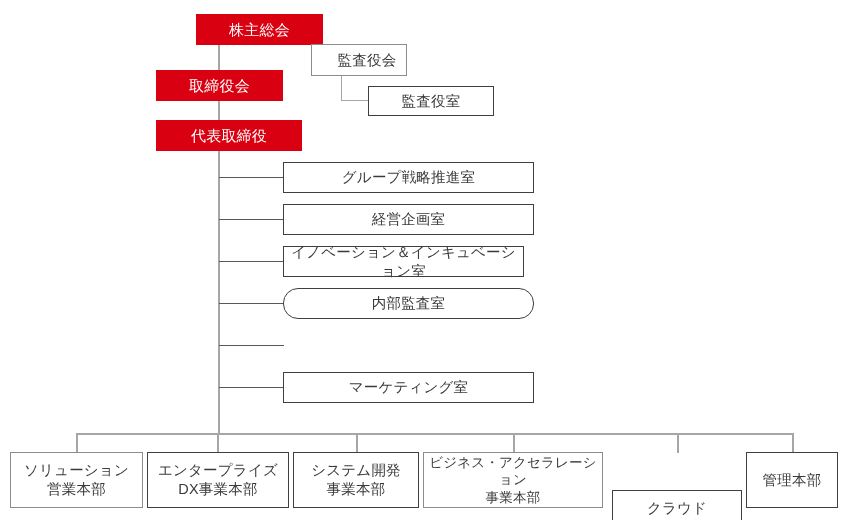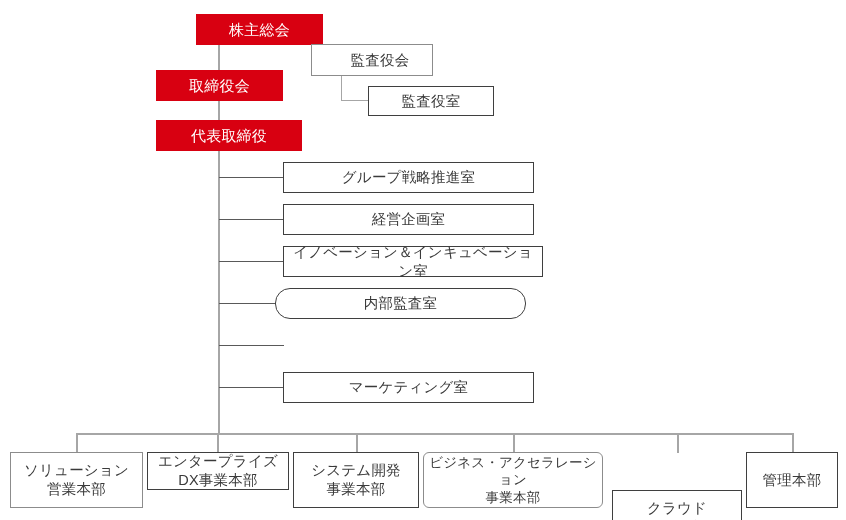--- a/index.html
+++ b/index.html
@@ -96,65 +96,65 @@
   </div>
 
   <div class="node node-red" style="left:156px; top:70px; width:127px; height:31px;">
     <span class="node-label">取締役会</span>
   </div>
 
   <div class="node node-red" style="left:156px; top:120px; width:146px; height:31px;">
     <span class="node-label">代表取締役</span>
   </div>
 
-  <div class="node node-box gray-border" style="left:311px; top:44px; width:122px; height:32px;padding-left:16px;">
+  <div class="node node-box gray-border" style="left:311px; top:44px; width:96px; height:32px;padding-left:16px;">
     <span class="node-label">監査役会</span>
   </div>
 
   <div class="node node-box" style="left:368px; top:86px; width:126px; height:30px;">
     <span class="node-label">監査役室</span>
   </div>
 
   <div class="node node-box" style="left:283px; top:162px; width:251px; height:31px;text-align:center;">
     <span class="node-label">グループ戦略推進室</span>
   </div>
 
   <div class="node node-box" style="left:283px; top:204px; width:251px; height:31px;">
     <span class="node-label">経営企画室</span>
   </div>
 
-  <div class="node node-box" style="left:283px; top:246px; width:260px; height:31px;">
+  <div class="node node-box" style="left:283px; top:246px; width:241px; height:31px;">
     <span class="node-label">イノベーション＆インキュベーション室</span>
   </div>
 
-  <div class="node node-box" style="left:275px; top:288px; width:251px; height:31px;border-radius:15px;">
+  <div class="node node-box" style="left:283px; top:288px; width:251px; height:31px;border-radius:15px;">
     <span class="node-label">内部監査室</span>
   </div>
 
 
   <div class="node node-box" style="left:283px; top:372px; width:251px; height:31px;">
     <span class="node-label">マーケティング室</span>
   </div>
 
   <div class="node node-box gray-border" style="left:10px; top:452px; width:133px; height:56px;">
     <span class="node-label">ソリューション
 営業本部</span>
   </div>
 
-  <div class="node node-box" style="left:147px; top:452px; width:142px; height:38px;">
+  <div class="node node-box" style="left:147px; top:452px; width:142px; height:56px;">
     <span class="node-label">エンタープライズ
 DX事業本部</span>
   </div>
 
   <div class="node node-box" style="left:293px; top:452px; width:126px; height:56px;">
     <span class="node-label">システム開発
 事業本部</span>
   </div>
 
-  <div class="node node-box gray-border" style="left:423px; top:452px; width:180px; height:56px; font-size:13.5px;border-radius:6px;">
+  <div class="node node-box gray-border" style="left:423px; top:452px; width:180px; height:56px; font-size:13.5px;">
     <span class="node-label">ビジネス・アクセラレーション
 事業本部</span>
   </div>
 
   <div class="node node-box" style="left:612px; top:452px; width:130px; height:56px;margin-top:38px;">
     <span class="node-label">クラウド
 事業本部</span>
   </div>
 
   <div class="node node-box" style="left:746px; top:452px; width:92px; height:56px;">

